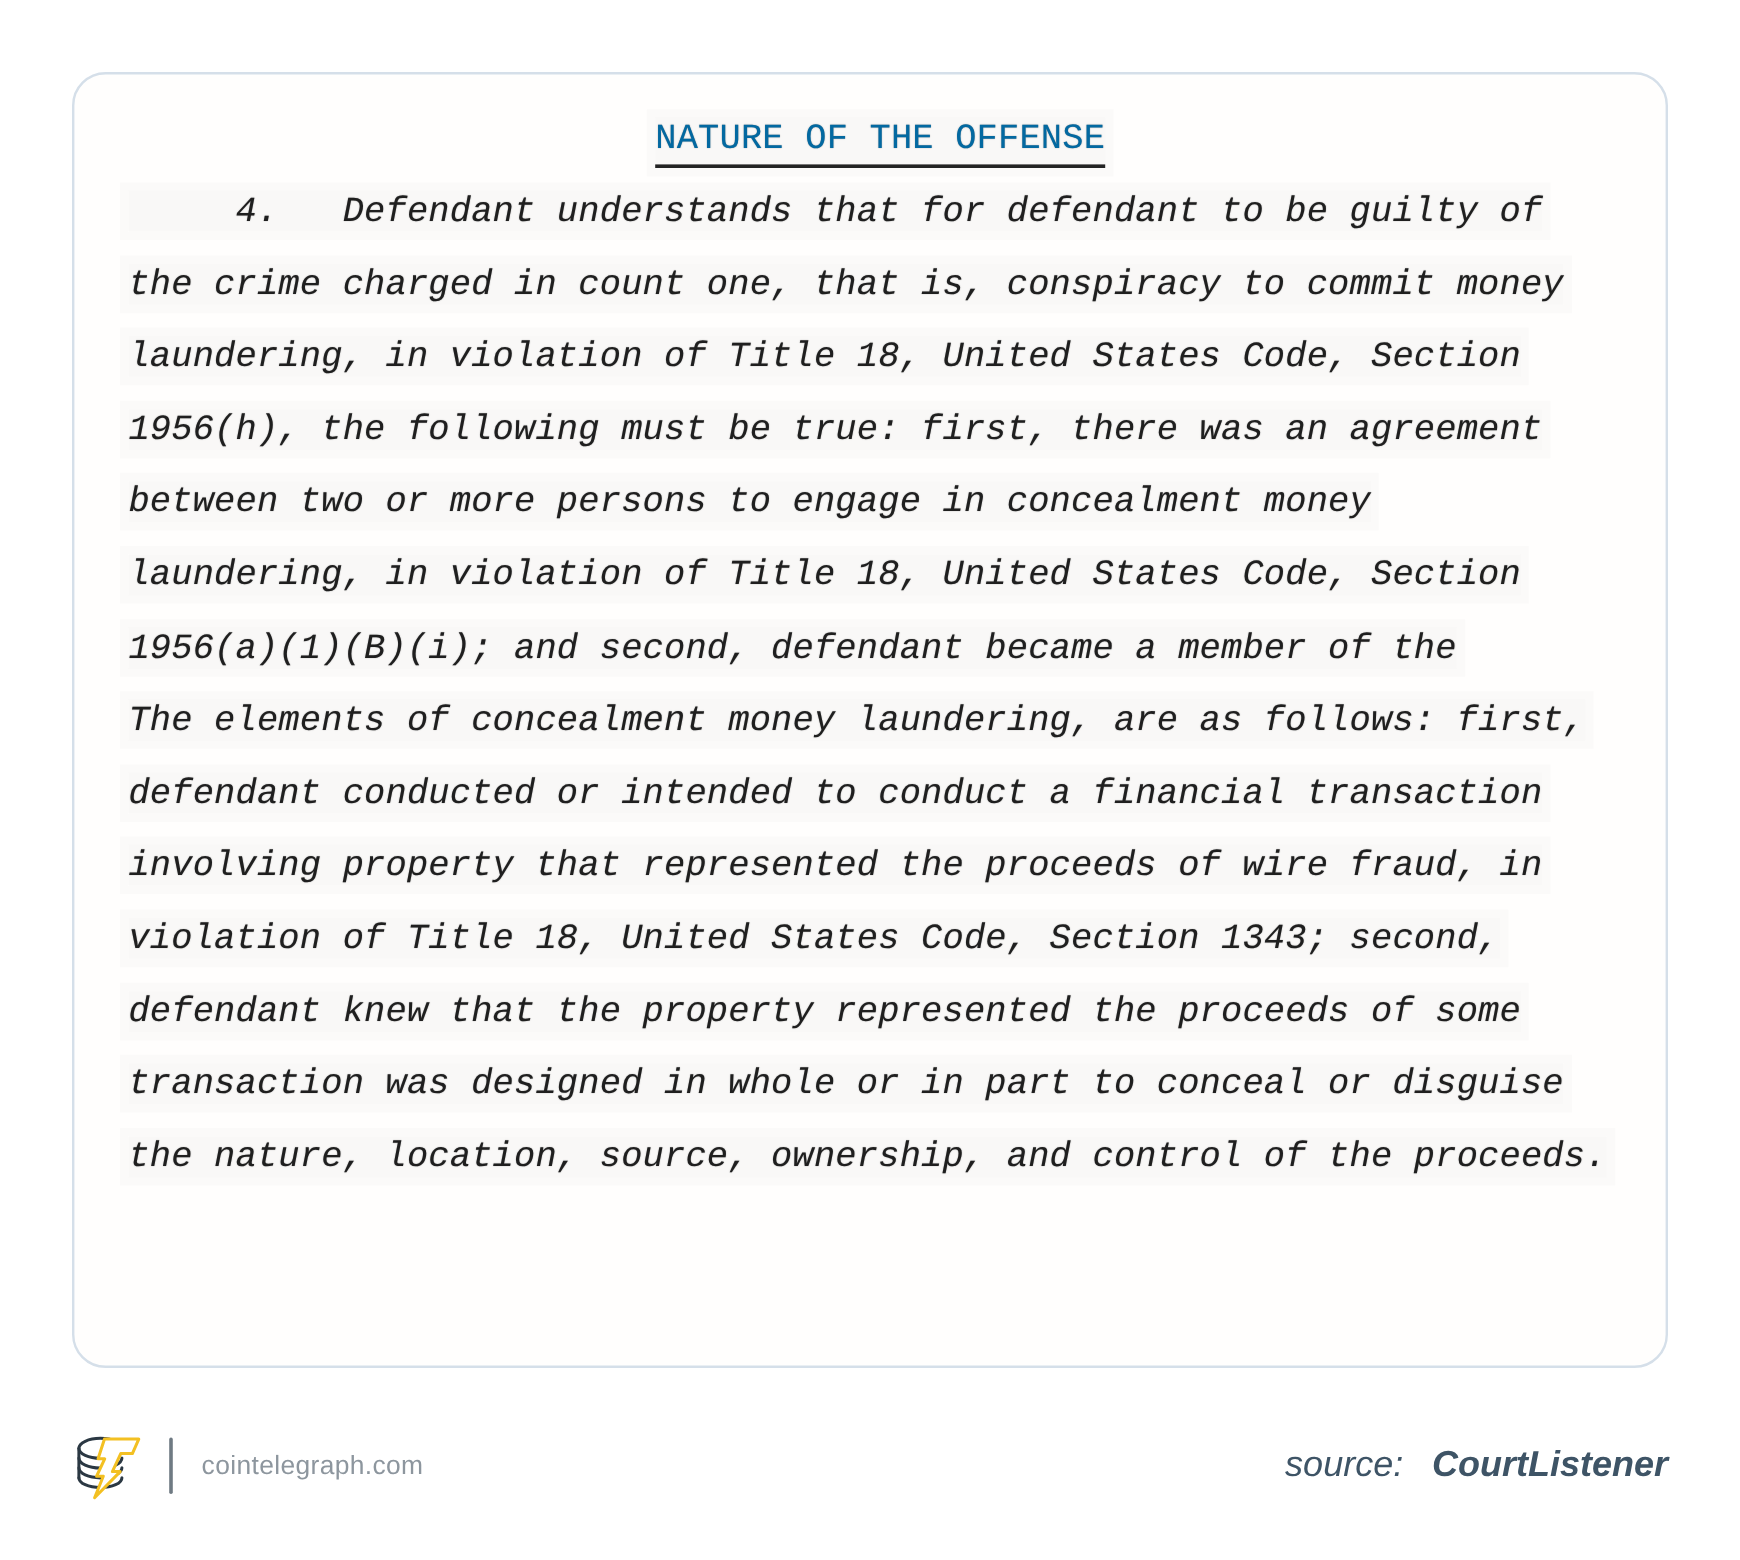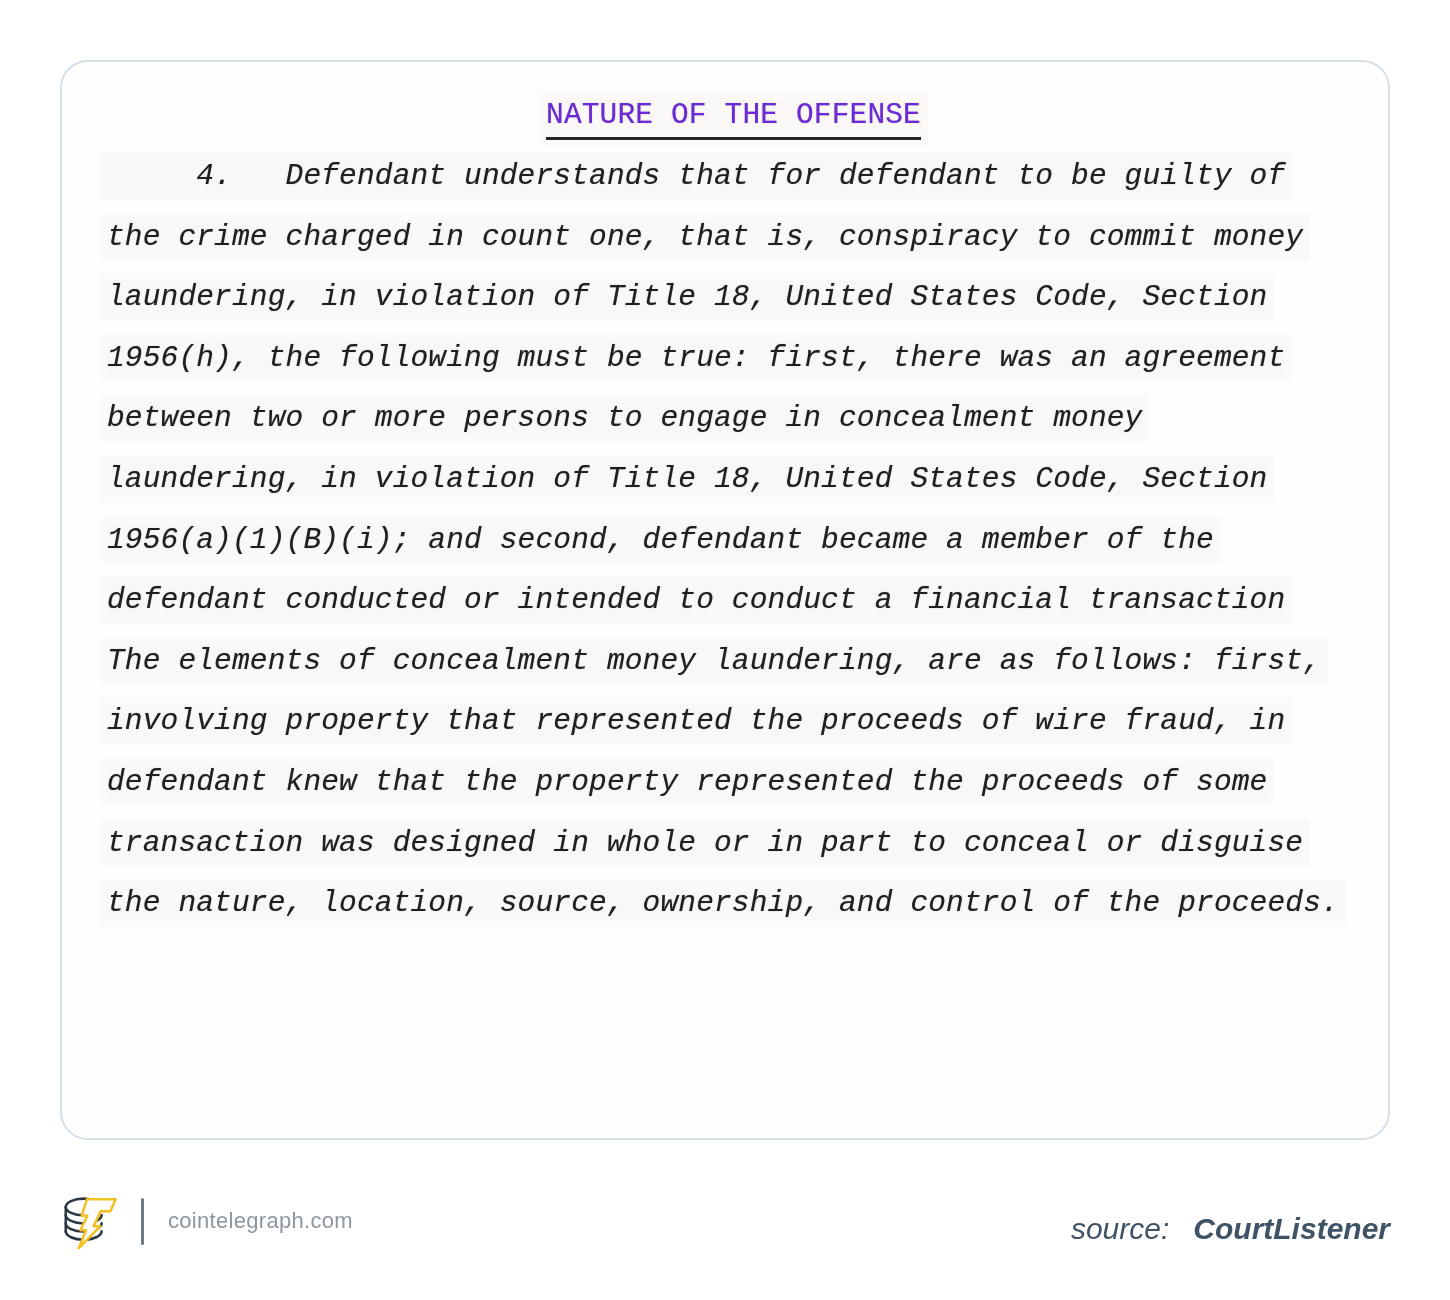--- a/index.html
+++ b/index.html
@@ -21,21 +21,21 @@
     border-radius: 28px;
     padding: 36px 28px 0 45px;
     overflow: hidden;
   }
 
   .doc-title {
     text-align: center;
     font-family: "Liberation Mono", monospace;
     font-size: 29.5px;
     line-height: 34px;
-    color: #6d28d9;
+    color: #0369a1;
     margin-bottom: 14px;
     letter-spacing: 0.15px;
     white-space: pre;
   }
   .doc-title .ink {
     border-bottom: 3px solid #242424;
     padding-bottom: 5px;
   }
 
   .doc-line {
@@ -75,43 +75,44 @@
     font-size: 22px;
     color: #8d969e;
     letter-spacing: 0.3px;
   }
 
   .footer-right {
     position: absolute;
     right: 60px; top: 1196px;
     height: 50px;
     display: flex;
-    align-items: flex-end;
+    align-items: center;
     font-style: italic;
     font-size: 30px;
     color: #3e5466;
     white-space: pre;
   }
   .source-name { font-weight: 700; margin-left: 24px; }
 </style>
 </head>
 <body>
 
 <div class="doc-card">
   <div class="doc-title"><span class="ink">NATURE OF THE OFFENSE</span></div>
   <div class="doc-line"><span class="ink">     4.   Defendant understands that for defendant to be guilty of</span></div>
   <div class="doc-line"><span class="ink">the crime charged in count one, that is, conspiracy to commit money</span></div>
   <div class="doc-line"><span class="ink">laundering, in violation of Title 18, United States Code, Section</span></div>
   <div class="doc-line"><span class="ink">1956(h), the following must be true: first, there was an agreement</span></div>
   <div class="doc-line"><span class="ink">between two or more persons to engage in concealment money</span></div>
   <div class="doc-line"><span class="ink">laundering, in violation of Title 18, United States Code, Section</span></div>
   <div class="doc-line"><span class="ink">1956(a)(1)(B)(i); and second, defendant became a member of the</span></div>
+  <div class="doc-line"><span class="ink">The elements of concealment money laundering, are as follows: first,</span></div>
   <div class="doc-line"><span class="ink">defendant conducted or intended to conduct a financial transaction</span></div>
-  <div class="doc-line"><span class="ink">The elements of concealment money laundering, are as follows: first,</span></div>
   <div class="doc-line"><span class="ink">involving property that represented the proceeds of wire fraud, in</span></div>
+  <div class="doc-line"><span class="ink">violation of Title 18, United States Code, Section 1343; second,</span></div>
   <div class="doc-line"><span class="ink">defendant knew that the property represented the proceeds of some</span></div>
   <div class="doc-line"><span class="ink">transaction was designed in whole or in part to conceal or disguise</span></div>
   <div class="doc-line"><span class="ink">the nature, location, source, ownership, and control of the proceeds.</span></div>
 </div>
 
 <div class="footer-left">
   <svg class="logo-mark" viewBox="0 0 64 64" aria-hidden="true">
     <g stroke="#2b3843" stroke-width="2.6" fill="none" stroke-linecap="round">
       <ellipse cx="26.5" cy="17.5" rx="18.5" ry="8.6"></ellipse>
       <path d="M8 17.5 V 43"></path>

